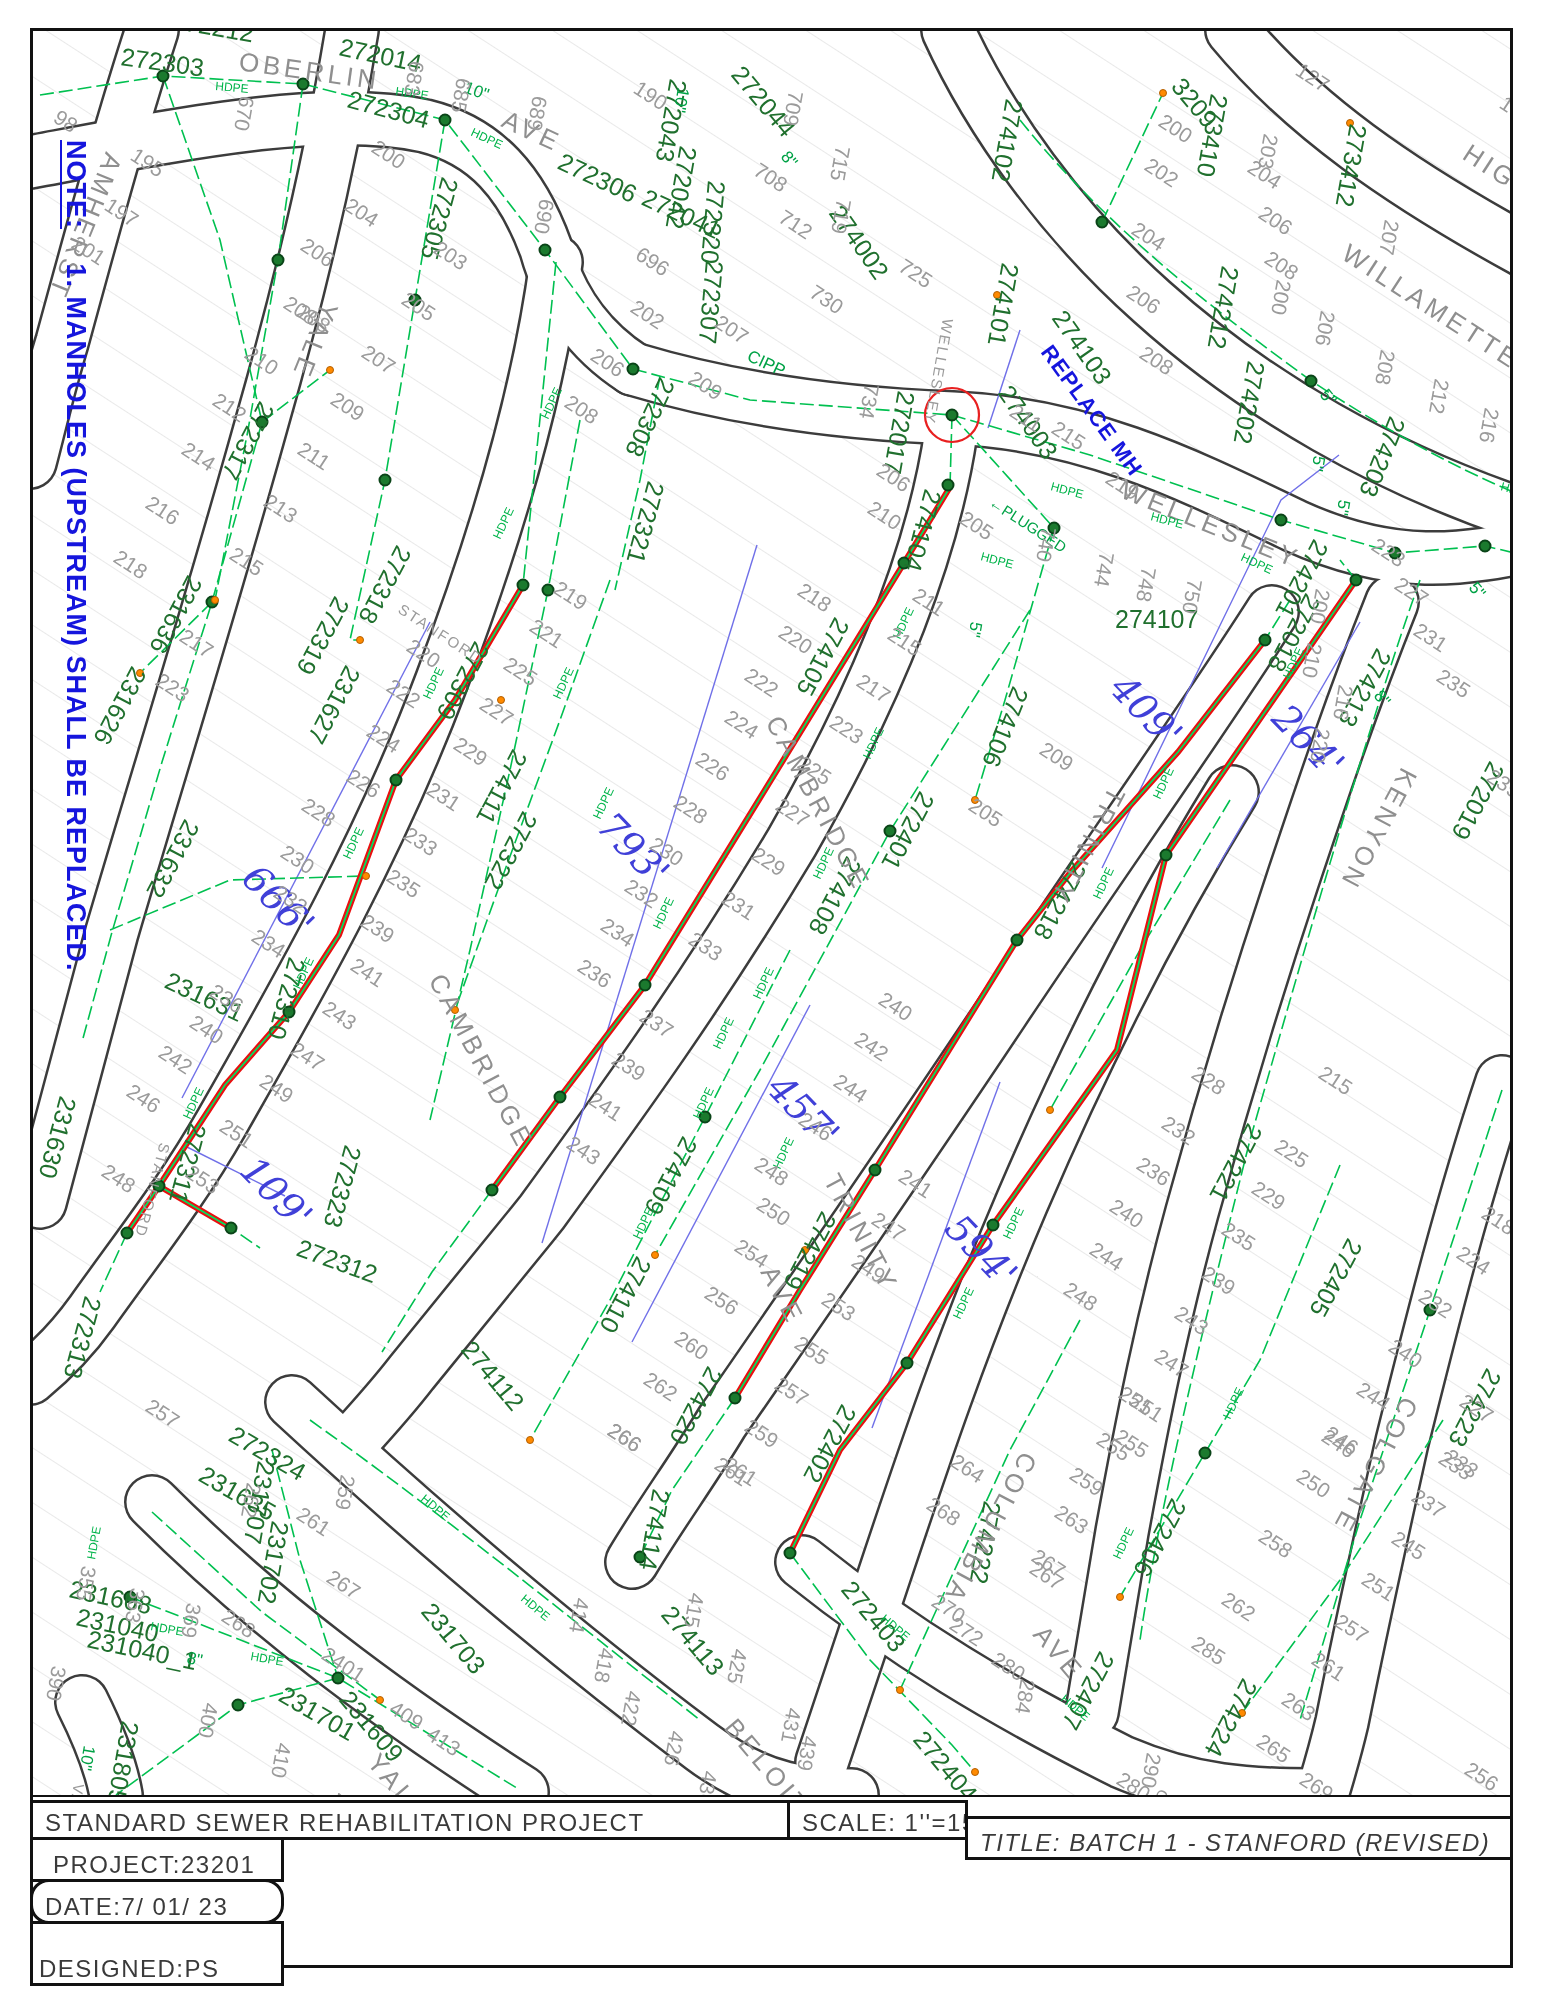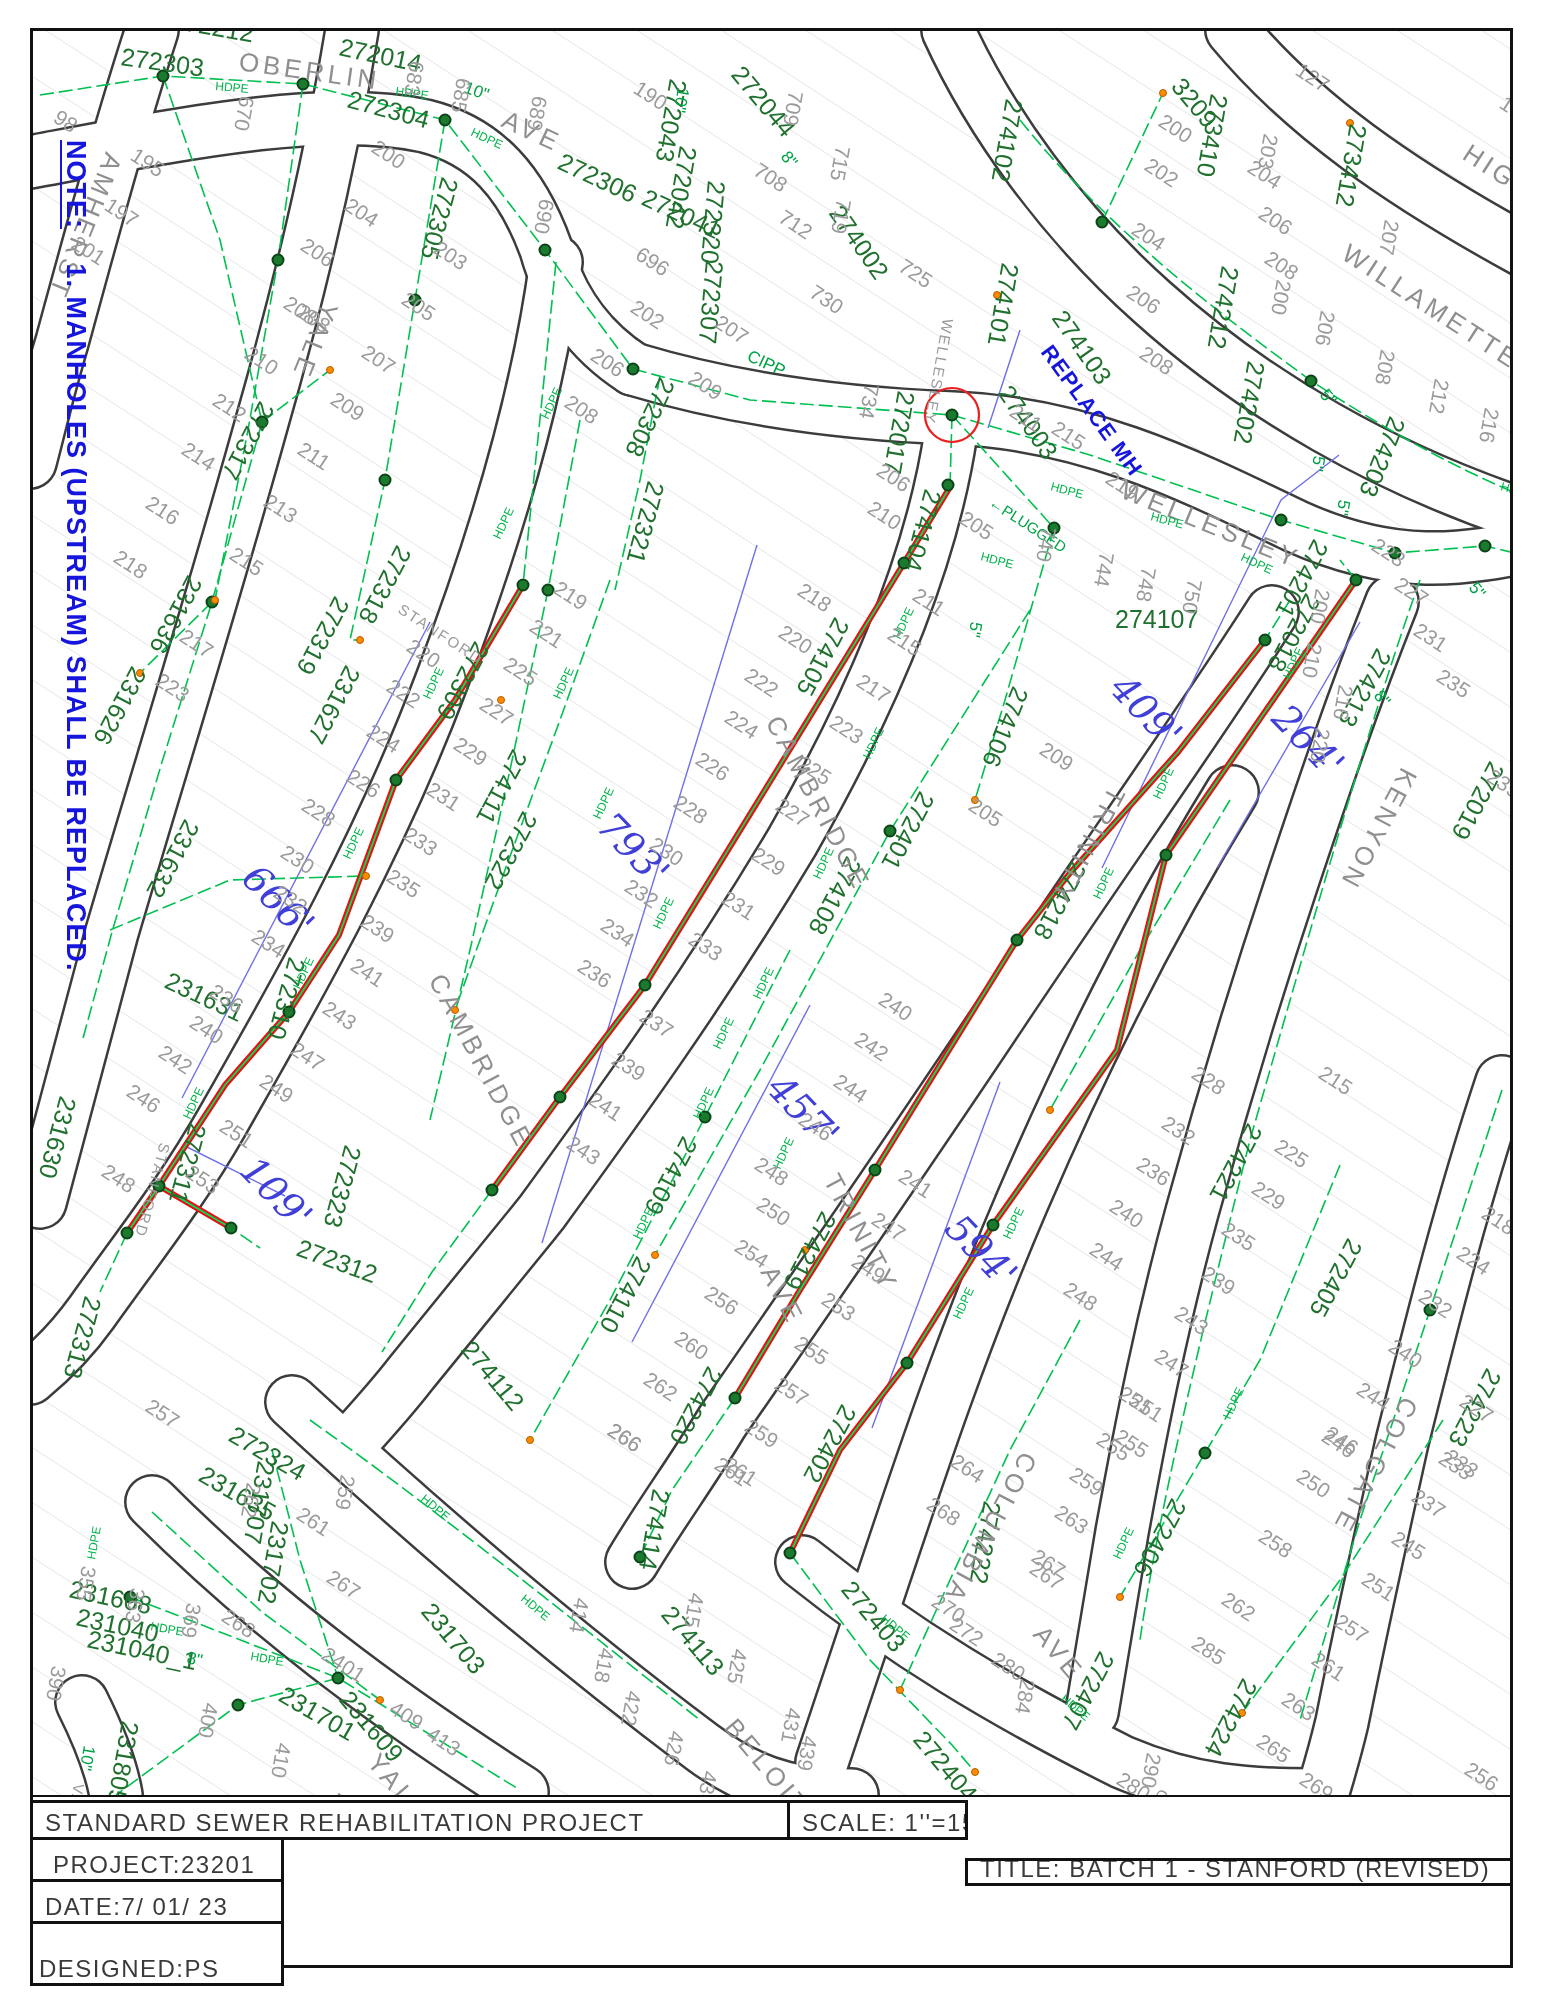--- a/index.html
+++ b/index.html
@@ -637,25 +637,25 @@
     <span class="nt">NOTE:</span>
     <span>1. MANHOLES (UPSTREAM) SHALL BE REPLACED.</span>
   </div>
 
   <div class="tb" style="left:30px;top:1800px;width:760px;height:40px;">
     <span>STANDARD SEWER REHABILITATION PROJECT</span>
   </div>
   <div class="tb" style="left:787px;top:1800px;width:181px;height:40px;">
     <span>SCALE: 1''=150'</span>
   </div>
-  <div class="tb" style="left:965px;top:1858px;width:548px;height:28px;">
+  <div class="tb" style="left:965px;top:1816px;width:548px;height:44px;font-style:italic;">
     <span>TITLE: BATCH 1 - STANFORD (REVISED)</span>
   </div>
   <div class="tb" style="left:30px;top:1837px;width:254px;height:45px;padding-left:20px;">
     <span>PROJECT:23201</span>
   </div>
-  <div class="tb" style="left:30px;top:1879px;width:254px;height:45px;">
+  <div class="tb" style="left:30px;top:1879px;width:254px;height:45px;border-radius:19px;">
     <span>DATE:7/ 01/ 23</span>
   </div>
   <div class="tb" style="left:30px;top:1921px;width:254px;height:65px;padding-left:6px;">
     <span>DESIGNED:PS</span>
   </div>
 </div>
 
 </body></html>

